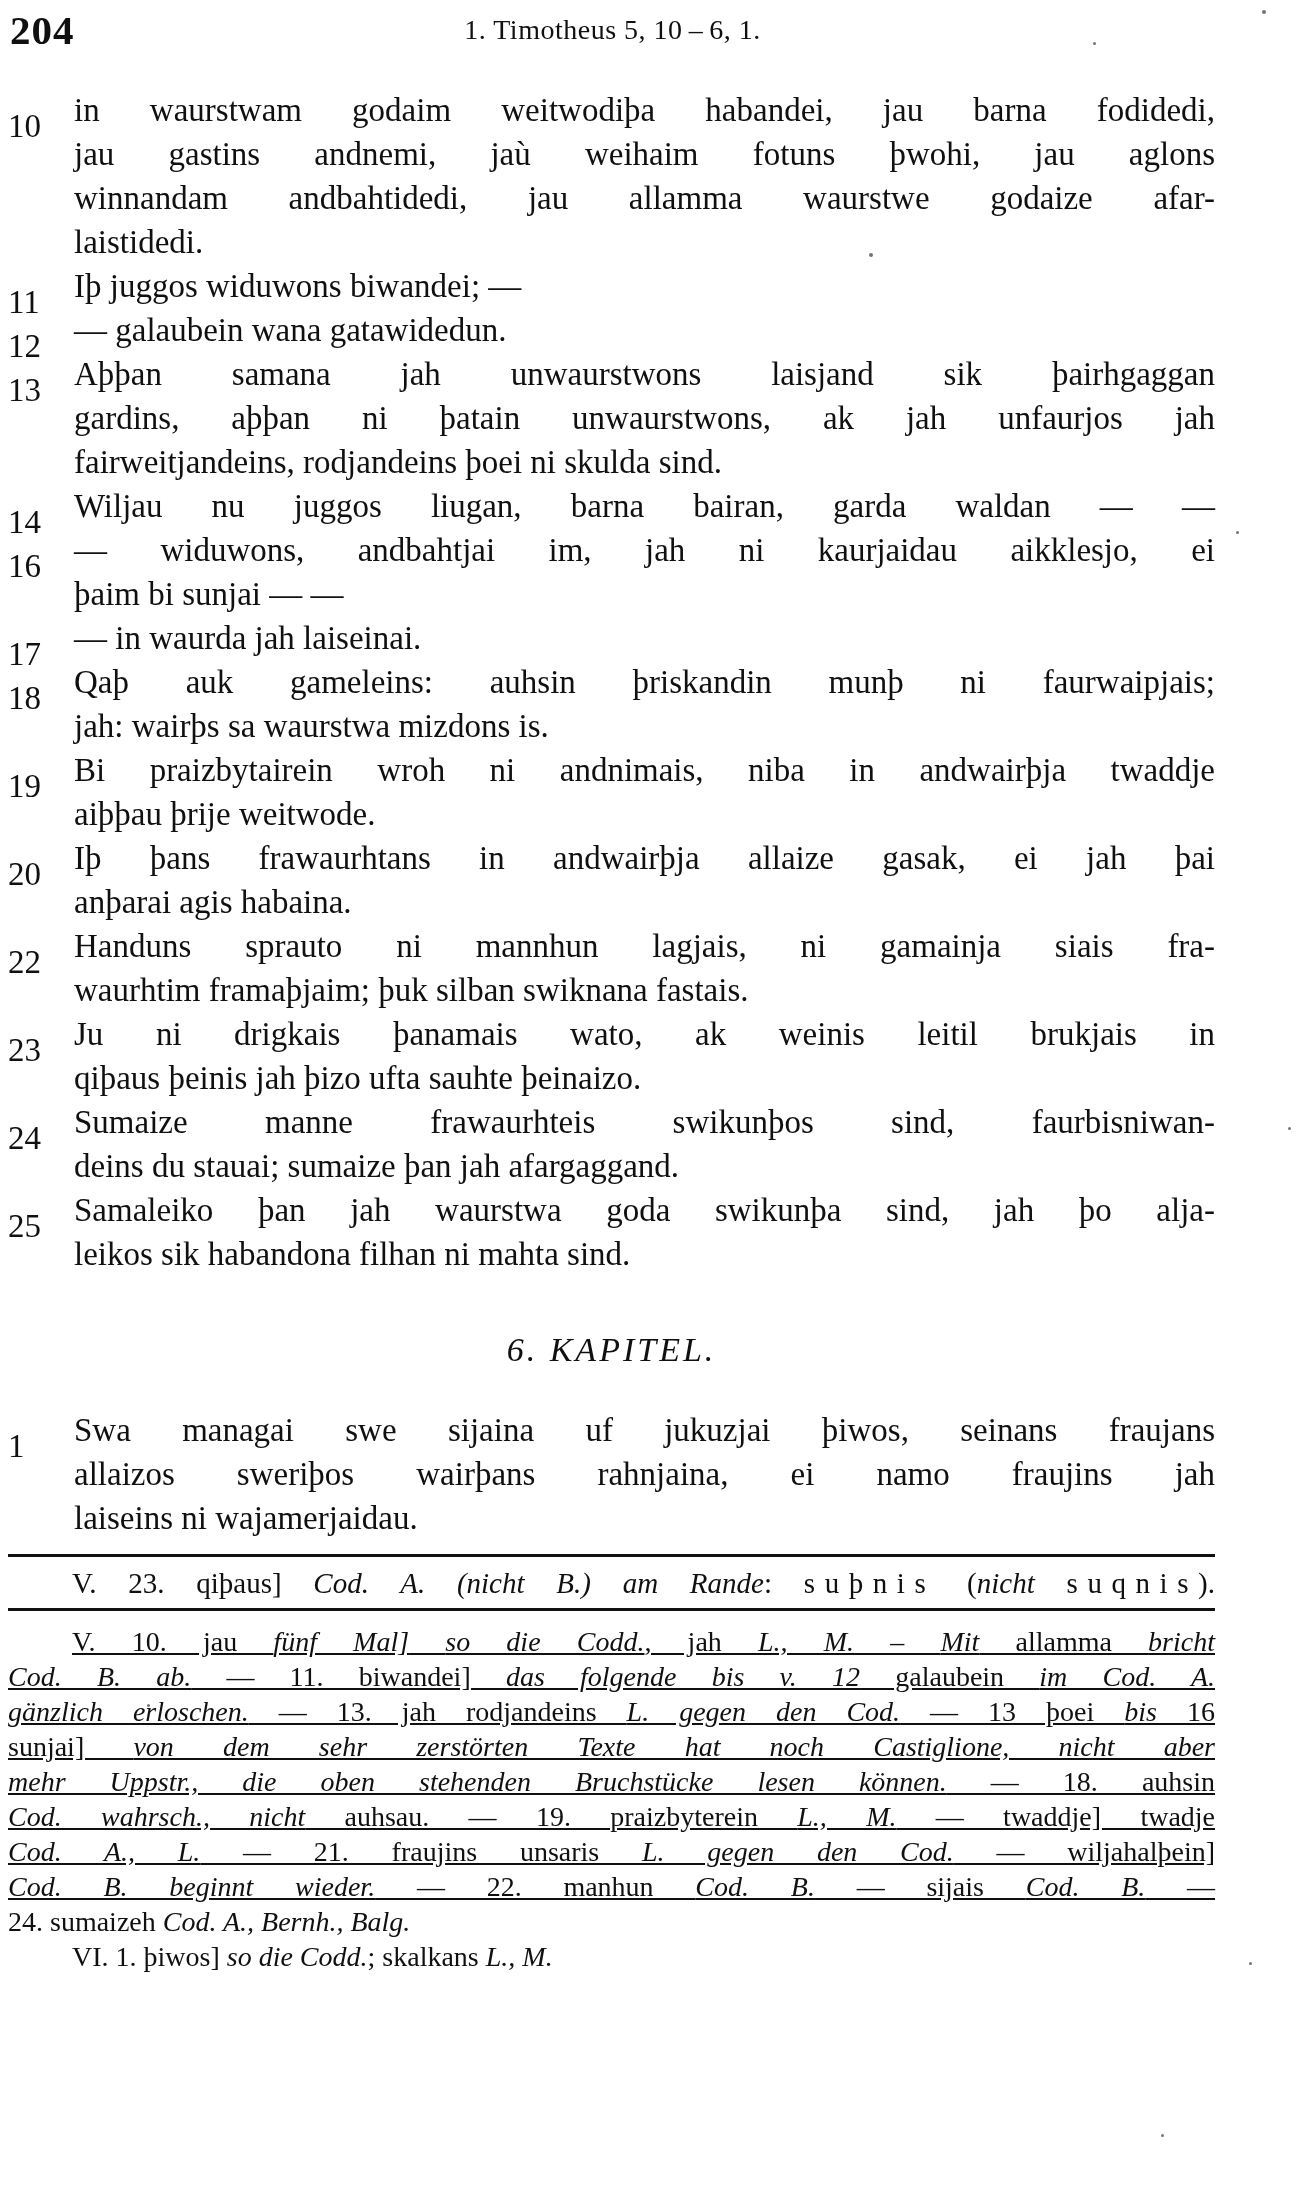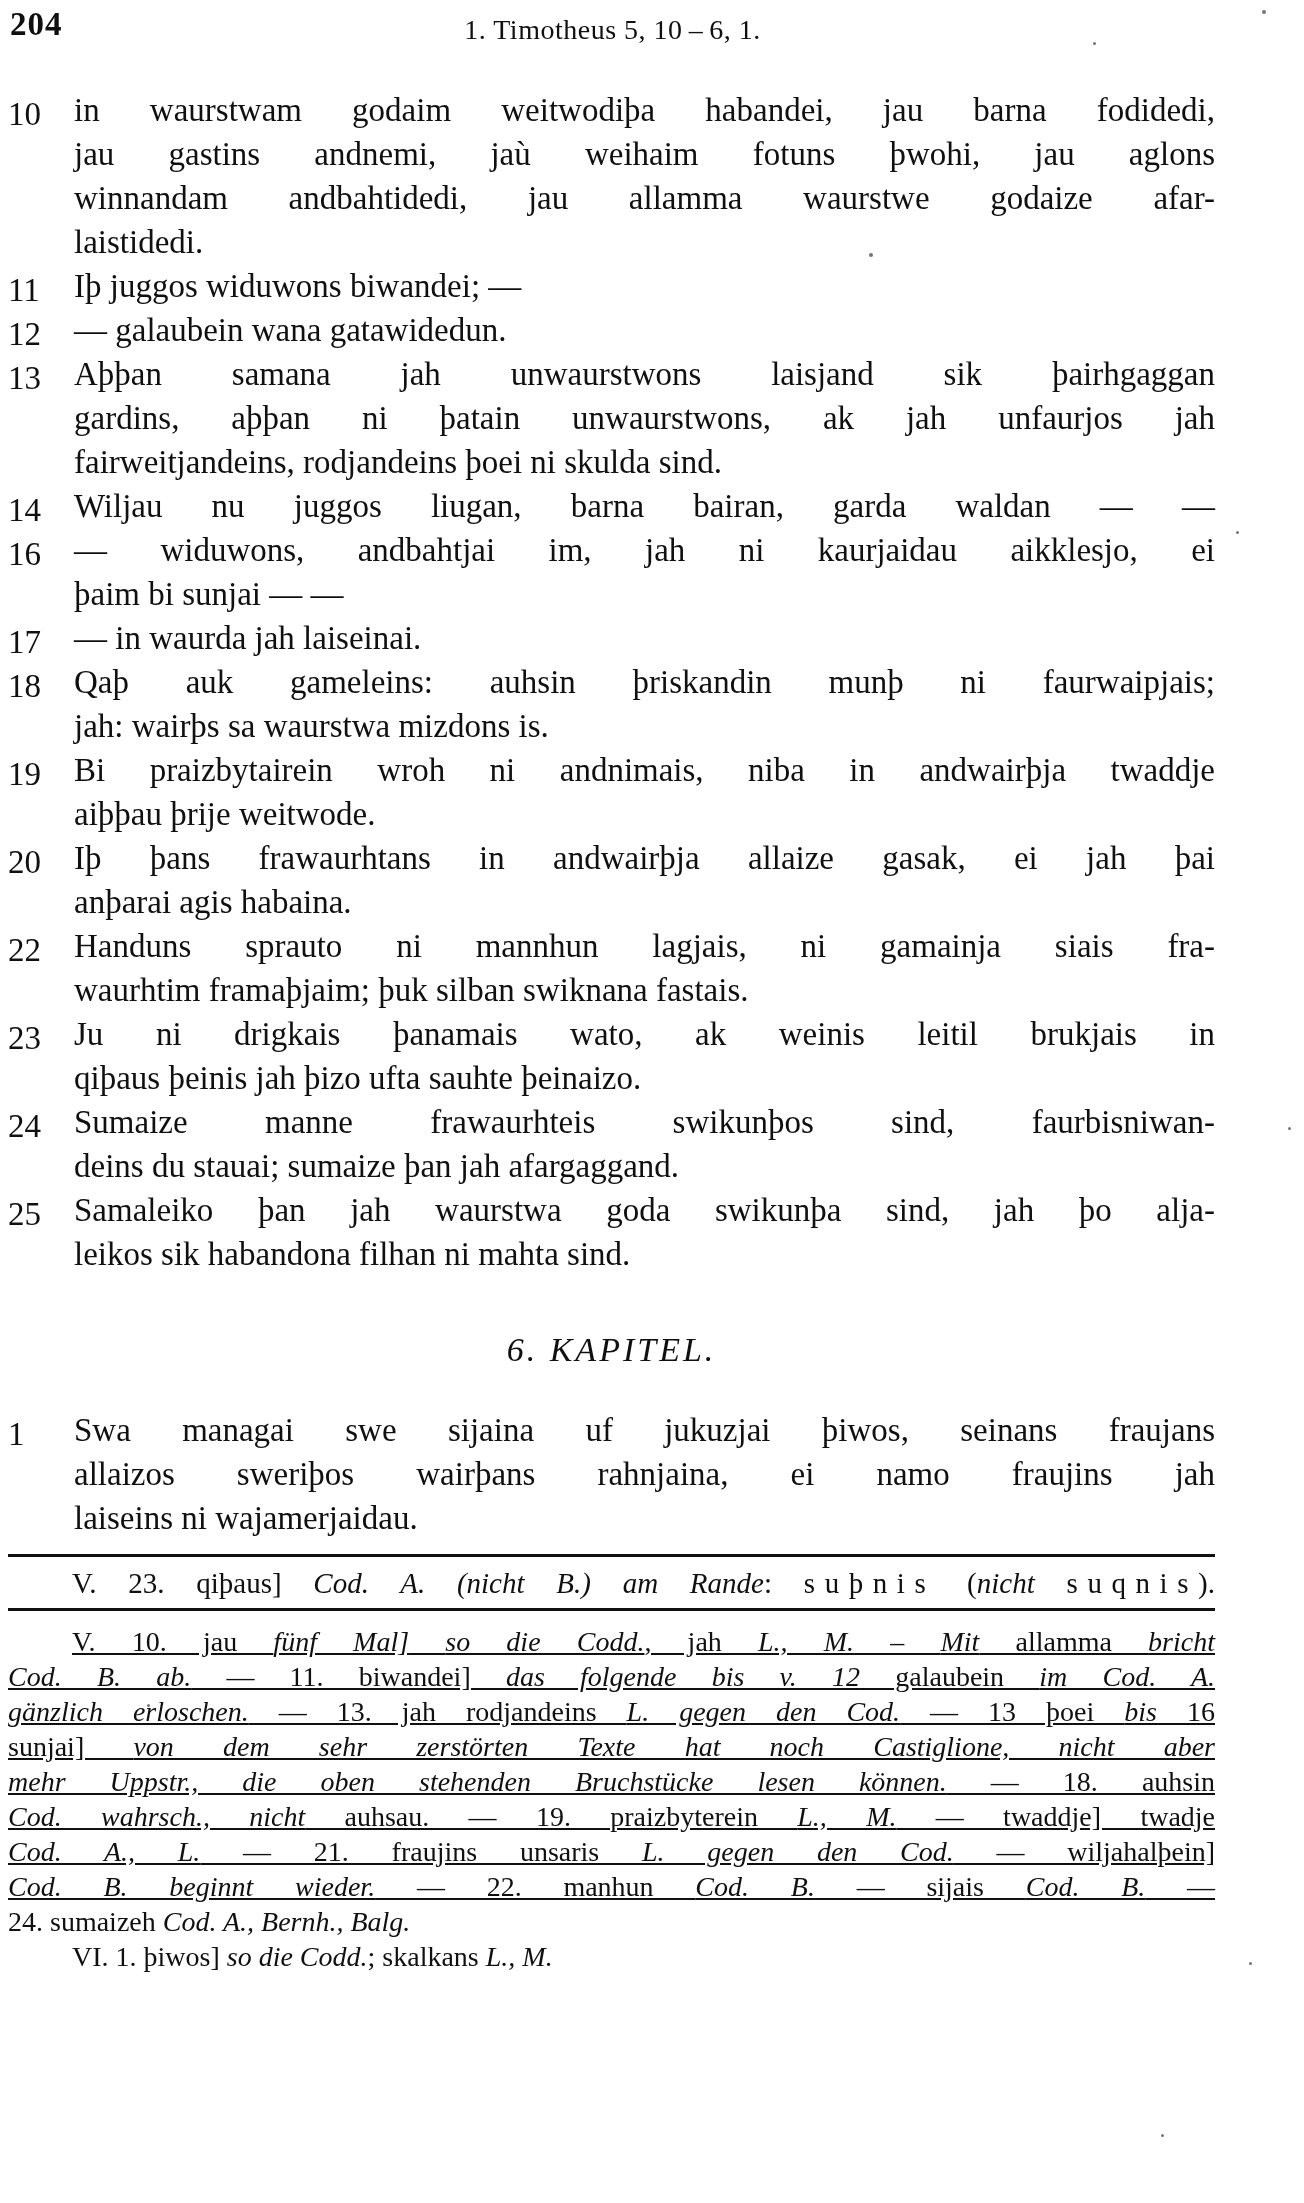--- a/index.html
+++ b/index.html
@@ -8,27 +8,27 @@
     background:#ffffff;
     color:#101010;
     font-family:"Liberation Serif","DejaVu Serif",serif;
     position:relative;
     overflow:hidden;
   }
   .page { position:absolute; inset:0; }
 
   
   .running-head { position:absolute; top:6px; left:10px; width:1205px; height:60px; }
-  .pagenum { position:absolute; left:0; top:0; font-size:33px; font-weight:bold; letter-spacing:1px; }
+  .pagenum { position:absolute; left:0; top:0; font-size:41px; font-weight:bold; letter-spacing:1px; }
   .running-title { display:block; text-align:center; font-size:28px; padding-top:8px; letter-spacing:0.5px; }
 
   
   .text-block { position:absolute; top:88px; left:8px; width:1207px; }
   .verse { position:relative; padding-left:66px; font-size:33px; line-height:44px; }
-  .vnum { position:absolute; left:0; top:4px; width:58px; font-size:33px; }
+  .vnum { position:absolute; left:0; top:16px; width:58px; font-size:33px; }
   .line { white-space:normal; }
   .line.j { text-align:justify; text-align-last:justify; }
 
   .kapitel {
     margin:52px 0 36px 0; font-weight:normal;
     text-align:center; font-size:34px; line-height:44px; letter-spacing:3px;font-style:italic;
   }
 
   
   .rule { height:3px; background:#111; margin-top:14px; }

